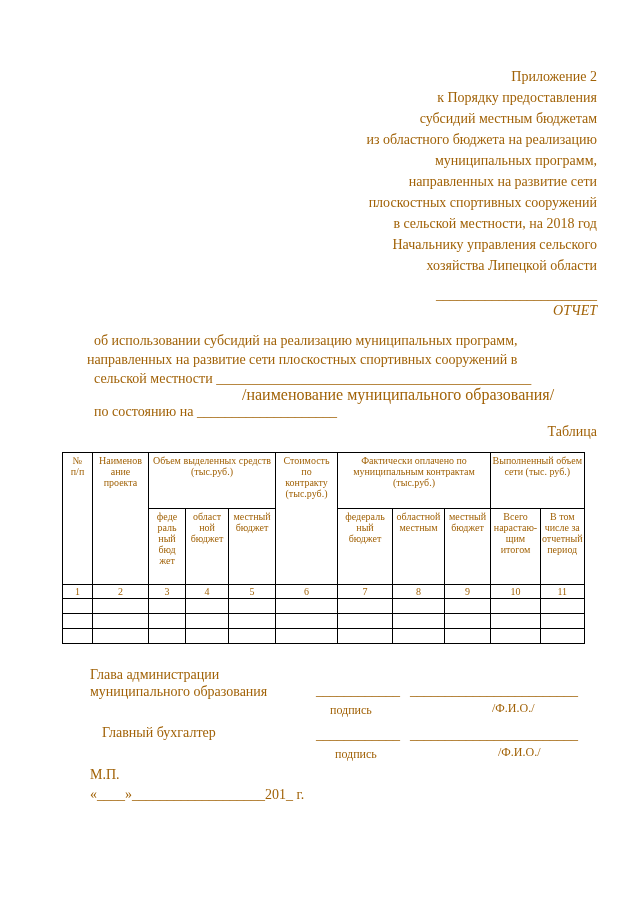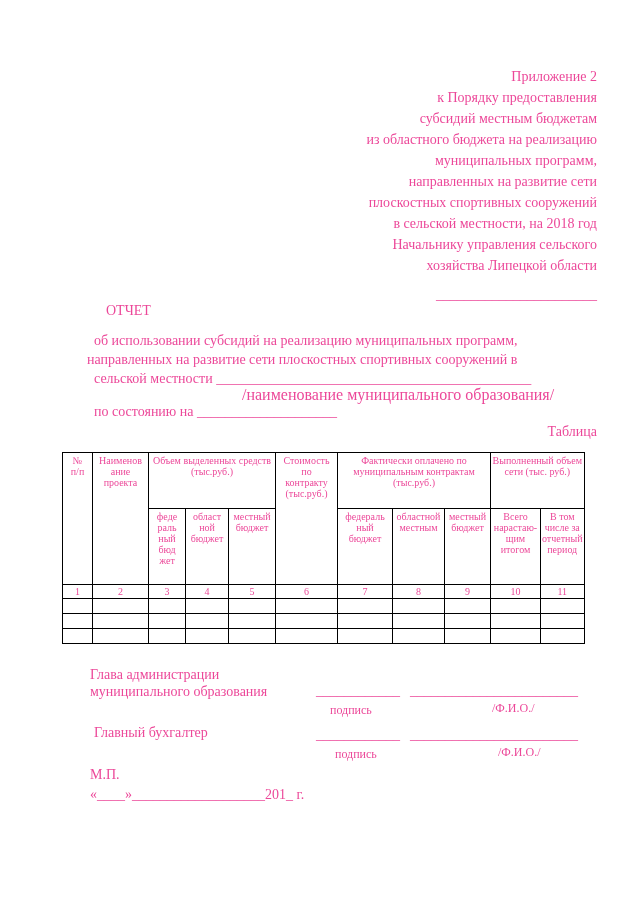--- a/index.html
+++ b/index.html
@@ -1,37 +1,38 @@
 <!DOCTYPE html>
 <html><head>
 <meta charset="utf-8">
 <style>
   * { margin:0; padding:0; box-sizing:border-box; }
   html,body { background:#fff; }
   .page {
     position:relative;
     width:640px; height:905px;
     background:#ffffff;
-    color:#ec4899;
+    color:#a16207;
     font-family:"Liberation Serif","DejaVu Serif",serif;
     font-size:14px;
     overflow:hidden;
   }
   .appendix {
     position:absolute; top:66px; right:43px;
     text-align:right; line-height:21px;
   }
   .addressee {
     position:absolute; top:234px; right:43px;
     text-align:right; line-height:21px;
   }
   .addressee .blank-line { margin-top:8px; }
   .report-title {
-    position:absolute; top:303px; left:106px; right:43px;
-    text-align:left;
+    position:absolute; top:303px; left:90px; right:43px;
+    text-align:right;
+    font-style:italic;
   }
   .subtitle {
     position:absolute; top:331px; left:94px; width:486px;
     line-height:19px;
   }
   .sub-line2 { margin-left:-7px; }
   .municipality-note { font-size:16px; line-height:14px; margin-left:148px; }
   .asof-line { }
   .table-label {
     position:absolute; top:424px; right:43px;
@@ -56,21 +57,21 @@
   .signatures {
     position:absolute; top:666px; left:90px; width:505px; height:160px;
     line-height:17px;
   }
   .sig-abs { position:absolute; white-space:nowrap; }
   .sig-head-label  { top:0;    left:0; }
   .sig-head-blank1 { top:16px; left:226px; }
   .sig-head-blank2 { top:16px; left:320px; }
   .sig-head-cap1   { top:36px; left:240px; font-size:12px; }
   .sig-head-cap2   { top:34px; left:402px; font-size:12px; }
-  .sig-acc-label   { top:58px; left:4px; }
+  .sig-acc-label   { top:58px; left:12px; }
   .sig-acc-blank1  { top:60px; left:226px; }
   .sig-acc-blank2  { top:60px; left:320px; }
   .sig-acc-cap1    { top:80px; left:245px; font-size:12px; }
   .sig-acc-cap2    { top:78px; left:408px; font-size:12px; }
   .sig-stamp       { top:100px; left:0; }
   .sig-date        { top:120px; left:0; }
 </style>
 </head>
 <body>
 

